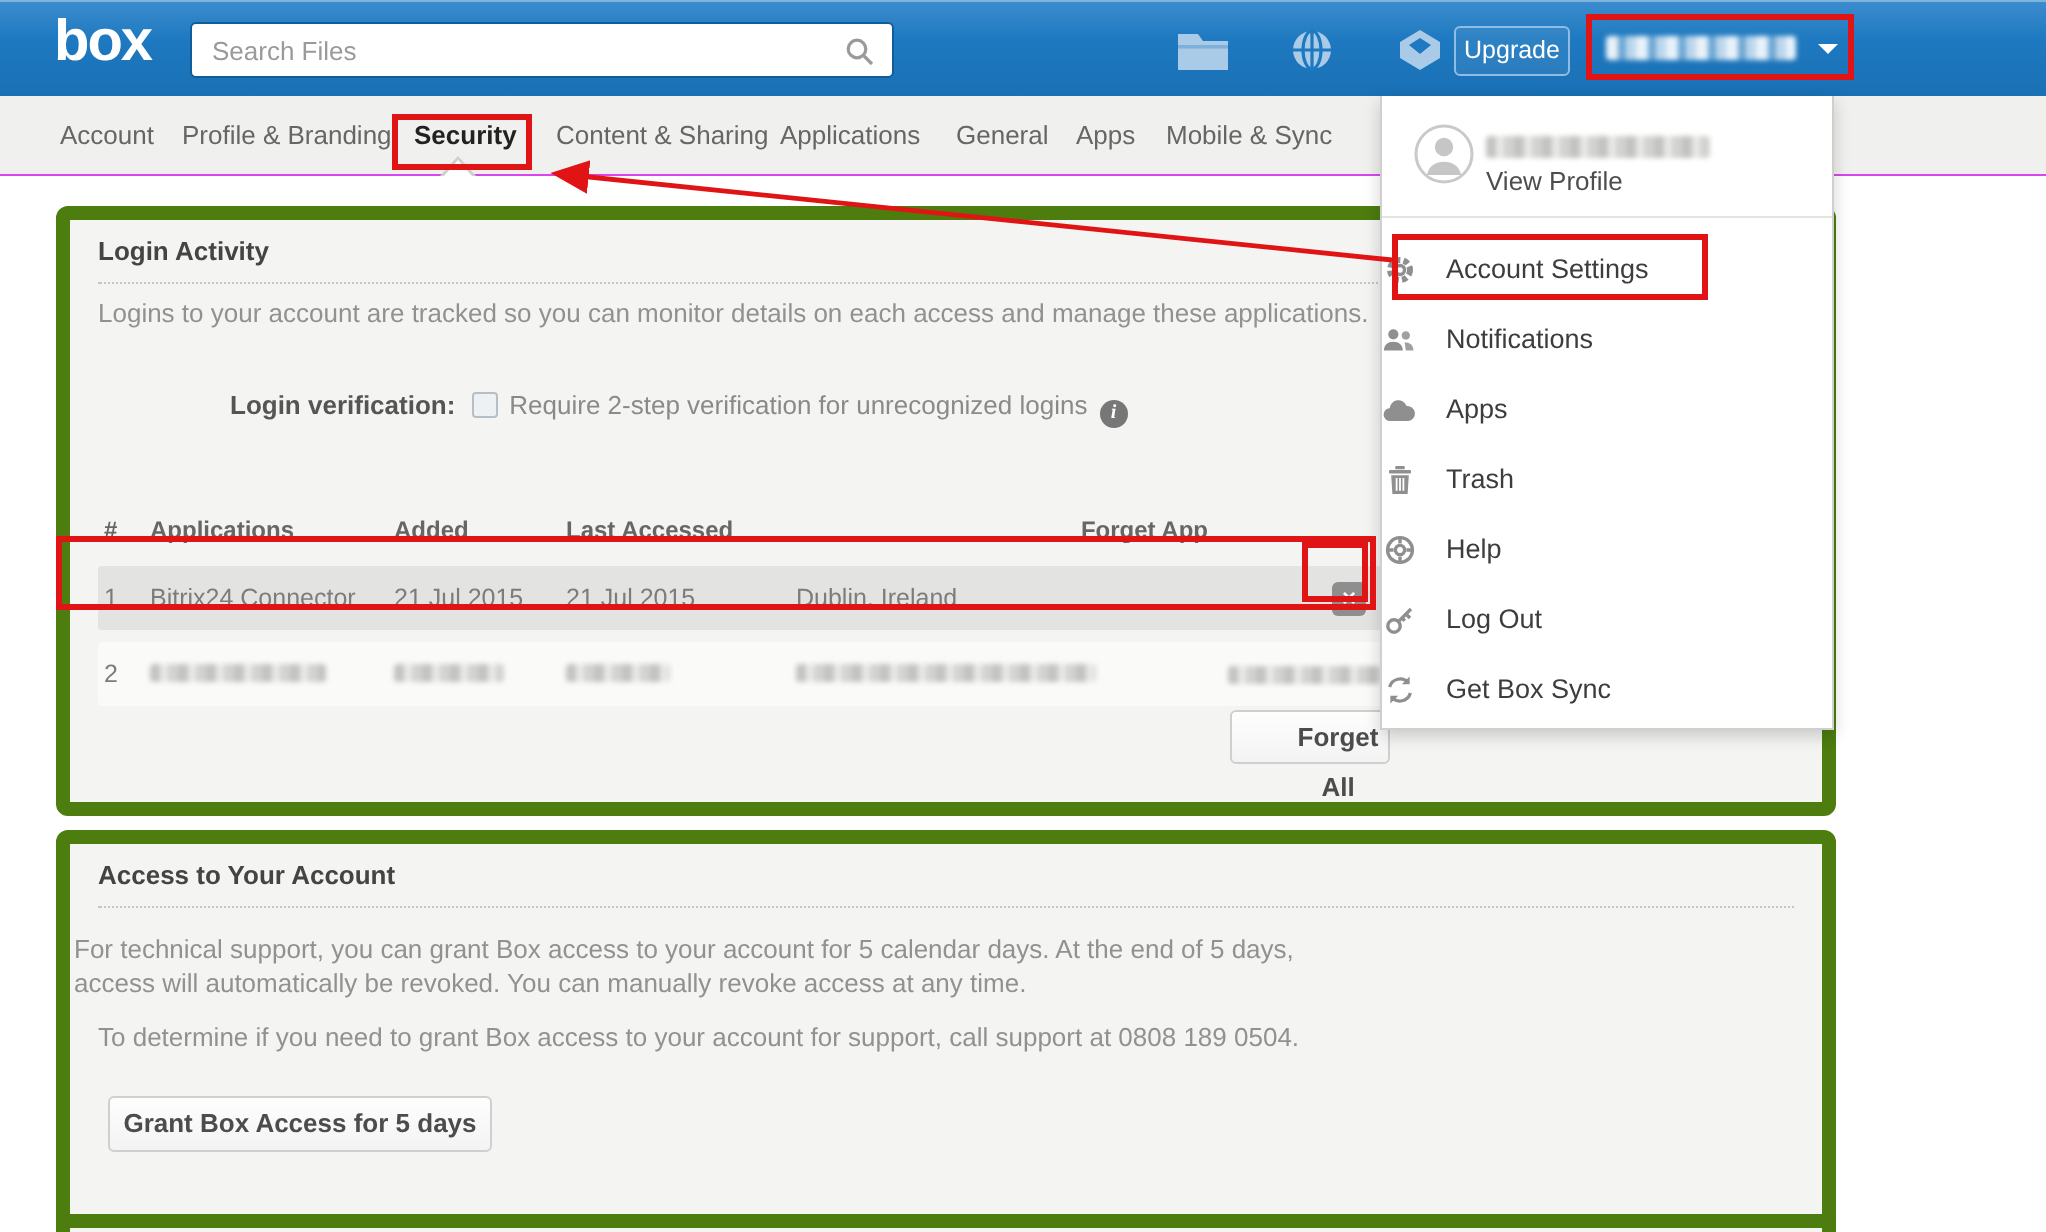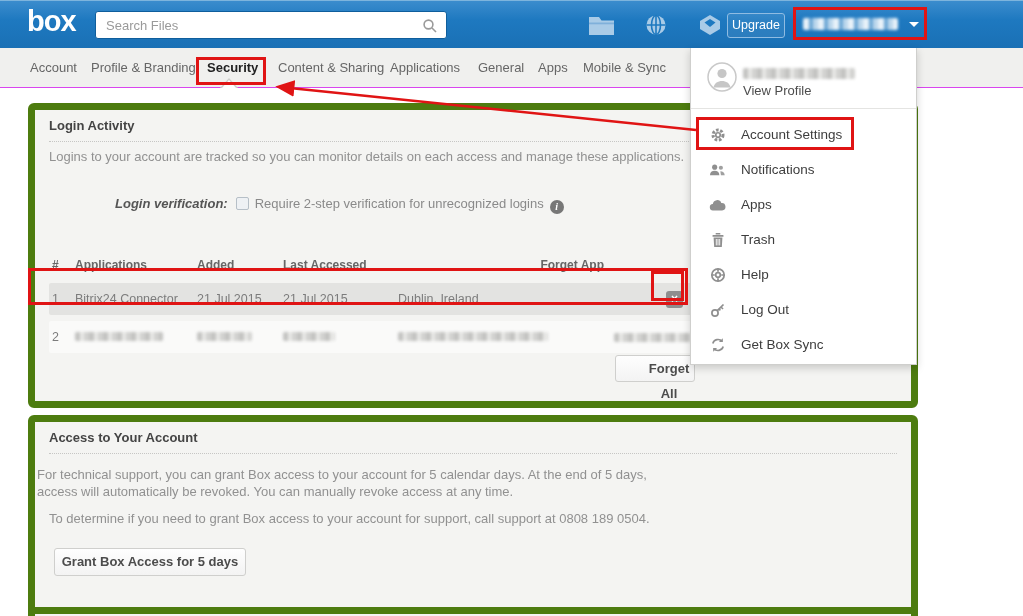--- a/index.html
+++ b/index.html
@@ -48,21 +48,21 @@
   .panel { position:absolute; left:28px; width:890px; background:#f4f4f2;
            border:7px solid #4d7c0f; border-radius:6px; }
   .panel-title { position:absolute; left:14px; right:14px; top:8px; font-size:13px; font-weight:bold;
            color:#444; padding-bottom:8px; border-bottom:1px dotted #c6c6c4; }
   .body-text { color:#919191; font-size:13px; line-height:17px; }
 
   
   #sec-login { top:103px; height:305px; }
   .la-desc { position:absolute; left:14px; top:38px; width:820px; }
   .verif-row { position:absolute; left:80px; top:84px; height:16px; }
-  .verif-label { font-weight:bold; color:#555; font-size:13px;font-style:italic; }
+  .verif-label { font-weight:bold; color:#555; font-size:13px; }
   .checkbox { display:inline-block; width:13px; height:13px; background:#eef1f4;
               border:1px solid #b6bfc7; border-radius:2px; vertical-align:-2px; margin:0 6px 0 8px; }
   .info-ic { display:inline-block; width:14px; height:14px; background:#777; border-radius:50%;
              color:#fff; font-size:10px; font-weight:bold; text-align:center; line-height:14px;
              font-family:"Liberation Serif", serif; font-style:italic; margin-left:6px; vertical-align:-2px; }
   .tbl { position:absolute; left:14px; top:143px; width:646px; }
   .trow { display:grid; grid-template-columns:26px 122px 86px 115px 216px 1fr; align-items:center; }
   .thead { height:24px; font-size:12px; font-weight:bold; color:#666; }
   .tdata { height:32px; font-size:12.5px; color:#7c7c7c; margin-top:6px; border-radius:2px; }
   .row-hl { background:#e3e3e1; }
@@ -86,21 +86,21 @@
 
   
   .dropdown { position:absolute; left:690px; top:48px; width:227px; height:317px; background:#fff;
               border:1px solid #cfcfcd; border-top:none; box-shadow:0 3px 8px rgba(0,0,0,.18);
               z-index:50; }
   .dd-avatar { position:absolute; left:16px; top:14px; }
   .dd-name { position:absolute; left:52px; top:20px; width:112px; height:11px; }
   .dd-viewprofile { position:absolute; left:52px; top:35px; font-size:13px; color:#4d4d4d; cursor:pointer; }
   .dd-div { position:absolute; left:0; top:60px; width:100%; border-top:1px solid #e4e4e2; }
   .dd-items { position:absolute; left:0; top:69px; width:100%; }
-  .dd-item { height:35px; display:flex; align-items:center; padding-left:18px; cursor:pointer; }
+  .dd-item { height:35px; display:flex; align-items:center; cursor:pointer; }
   .dd-item .ic { width:17px; display:flex; justify-content:center; }
   .dd-item .lbl { margin-left:15px; font-size:13.5px; color:#3d3d3d; }
 
   
   .ann { position:absolute; border:3px solid #e01414; z-index:60; pointer-events:none; }
   #ann-security { left:196px; top:57px; width:70px; height:28px; }
   #ann-user { left:793px; top:7px; width:134px; height:33px; }
   #ann-account-settings { left:696px; top:117px; width:158px; height:33px; }
   #ann-row { left:28px; top:268px; width:660px; height:37px; }
   #ann-x { left:651px; top:271px; width:33px; height:30px; }

